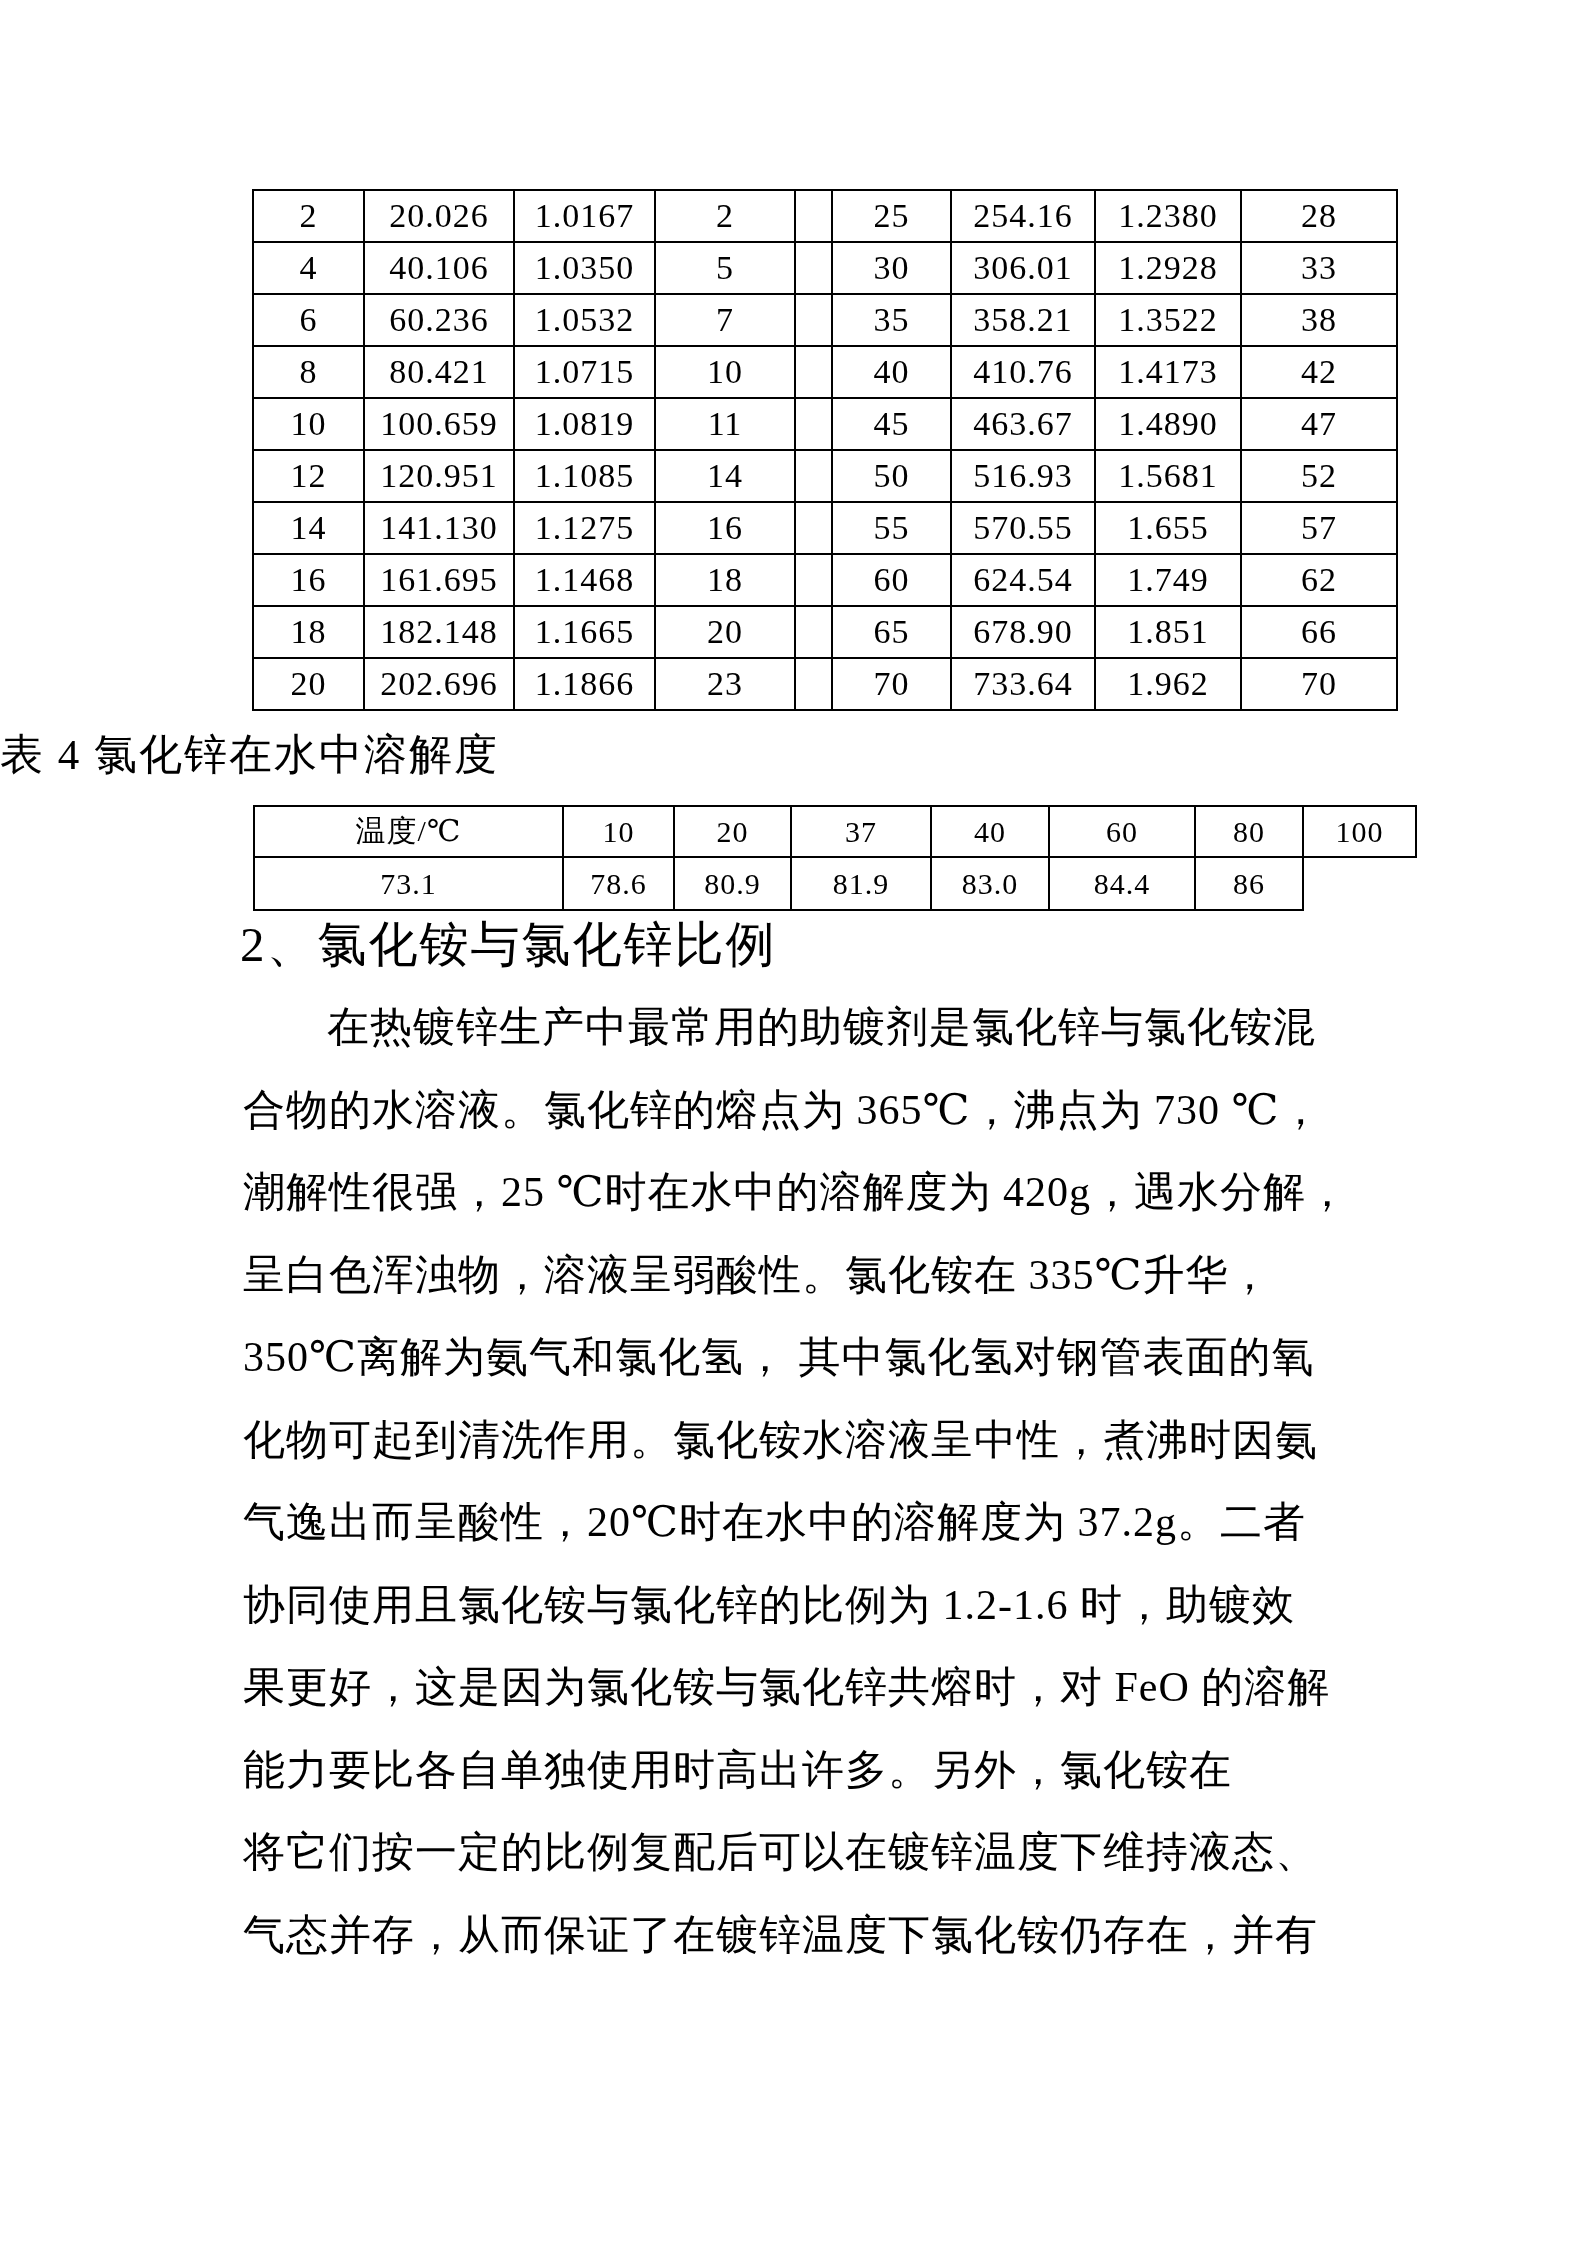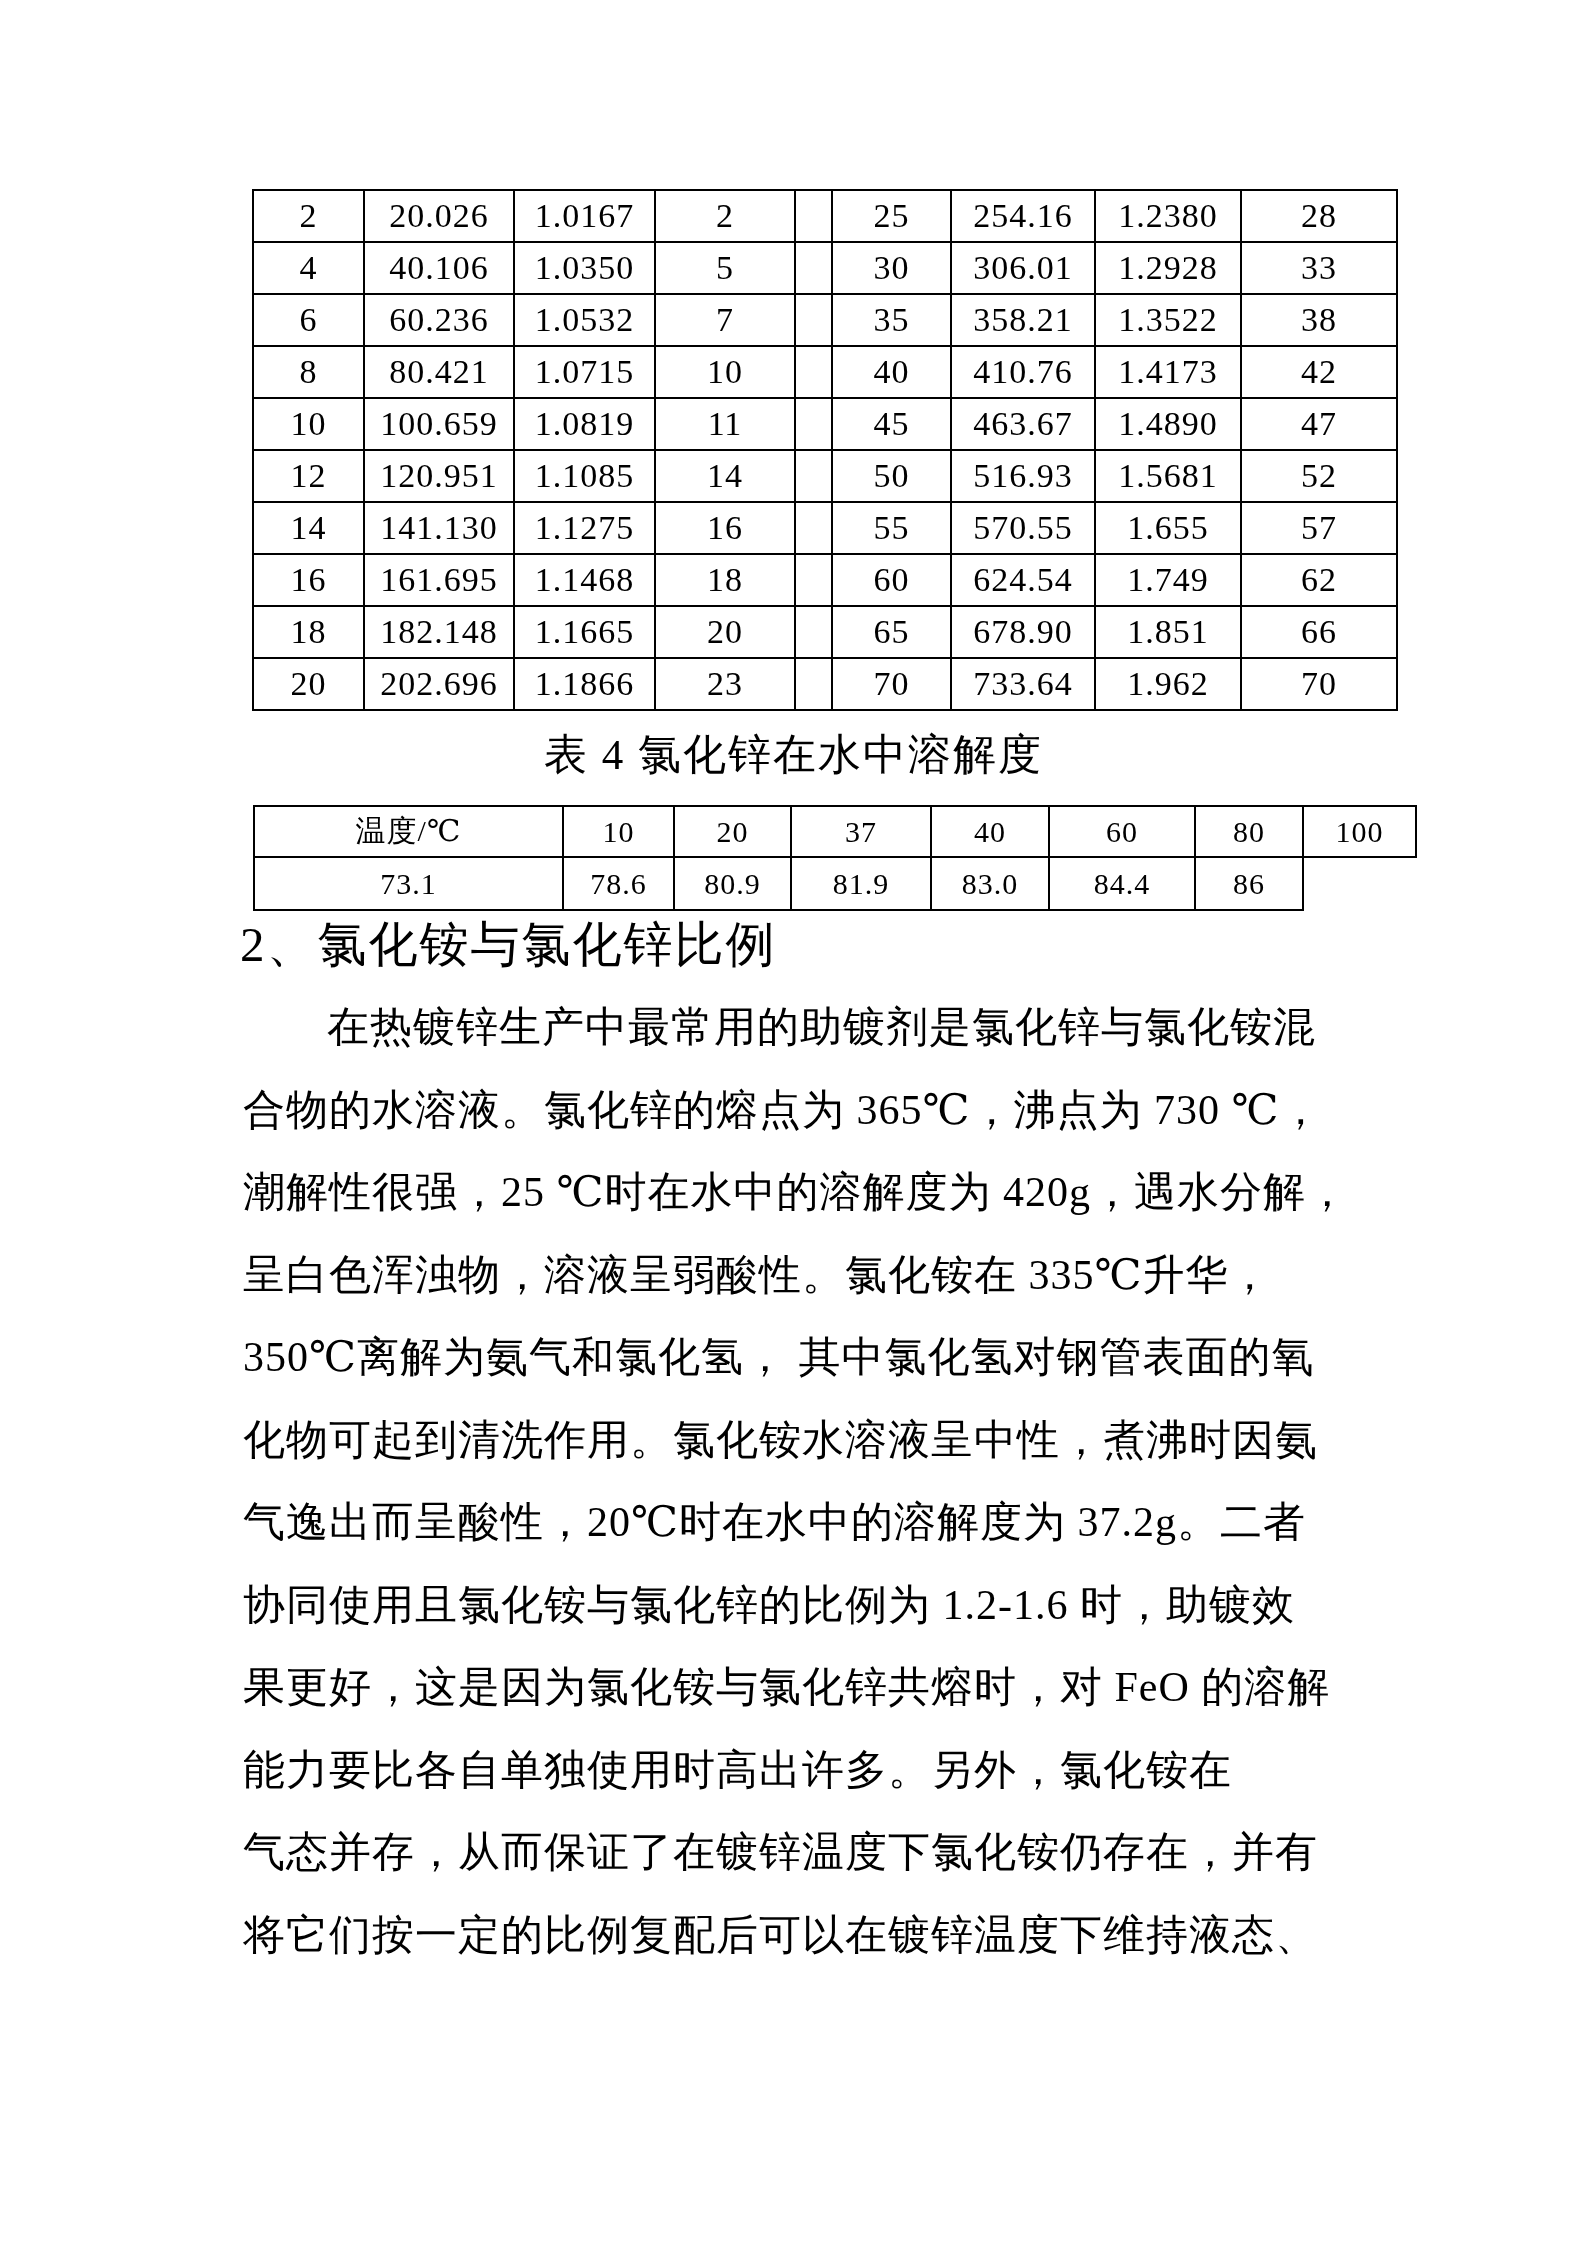--- a/index.html
+++ b/index.html
@@ -24,21 +24,20 @@
   .t1 .cell{
     border-right:2px solid #000;
     border-bottom:2px solid #000;
     display:flex;align-items:center;justify-content:center;
     font-size:34px;
     letter-spacing:1px;
   }
   
   .caption{
     position:absolute;left:0;top:726px;width:1587px;
-    text-align:center;
     font-size:43px;
     letter-spacing:2px;
   }
   
   .t2{
     position:absolute;left:253px;top:805px;
     display:grid;
     grid-template-columns:309px 111px 117px 140px 118px 146px 108px 113px;
     grid-template-rows:51px 53px;
     border-top:2px solid #000;
@@ -196,17 +195,17 @@
       <div class="bline indent">在热镀锌生产中最常用的助镀剂是氯化锌与氯化铵混</div>
       <div class="bline">合物的水溶液。氯化锌的熔点为 365℃，沸点为 730 ℃，</div>
       <div class="bline">潮解性很强，25 ℃时在水中的溶解度为 420g，遇水分解，</div>
       <div class="bline">呈白色浑浊物，溶液呈弱酸性。氯化铵在 335℃升华，</div>
       <div class="bline">350℃离解为氨气和氯化氢， 其中氯化氢对钢管表面的氧</div>
       <div class="bline">化物可起到清洗作用。氯化铵水溶液呈中性，煮沸时因氨</div>
       <div class="bline">气逸出而呈酸性，20℃时在水中的溶解度为 37.2g。二者</div>
       <div class="bline">协同使用且氯化铵与氯化锌的比例为 1.2-1.6 时，助镀效</div>
       <div class="bline">果更好，这是因为氯化铵与氯化锌共熔时，对 FeO 的溶解</div>
       <div class="bline">能力要比各自单独使用时高出许多。另外，氯化铵在</div>
+      <div class="bline">将它们按一定的比例复配后可以在镀锌温度下维持液态、</div>
       <div class="bline">气态并存，从而保证了在镀锌温度下氯化铵仍存在，并有</div>
-      <div class="bline">将它们按一定的比例复配后可以在镀锌温度下维持液态、</div>
     </div>
 
 </div>
 
 </body></html>

